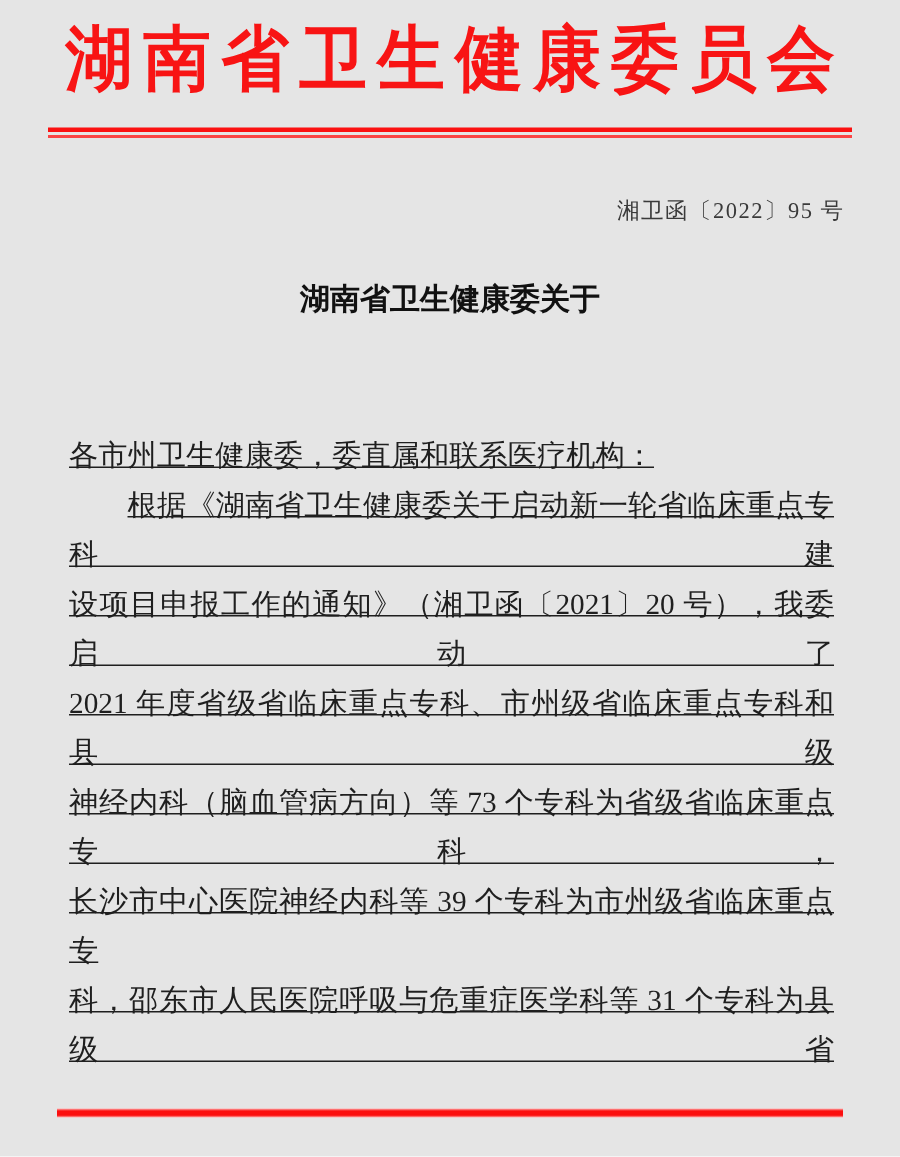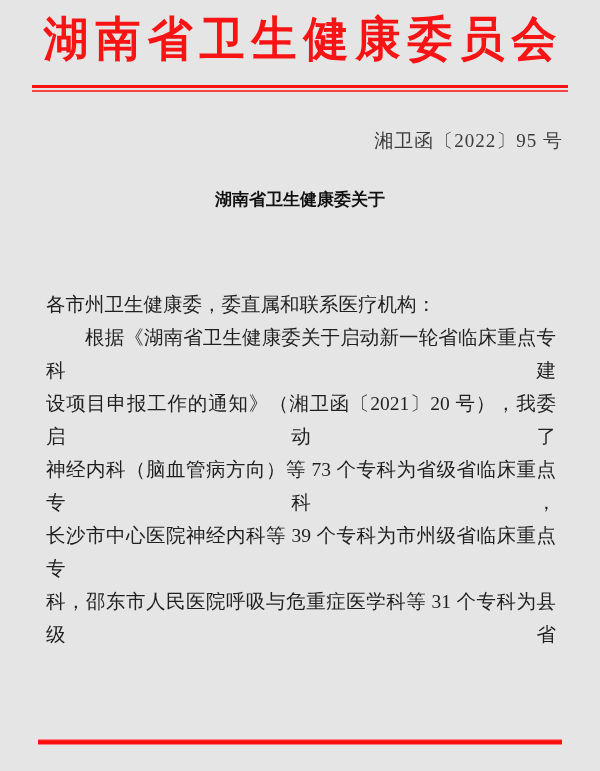--- a/index.html
+++ b/index.html
@@ -34,48 +34,49 @@
     margin: 17px 32px 0 32px;
     height: 2px;
     border-top: 3px solid #fb1111;
     border-bottom: 2px solid #fb4444;
   }
   
   .doc-number {
     margin-top: 37px;
     text-align: right;
     padding-right: 37px;
-    font-size: 19px;
+    font-size: 15px;
     line-height: 24px;
     color: #3a3a3a;
     letter-spacing: 1px;
   }
   
   .title {
     margin: 30px 20px 0 20px;
     text-align: center;
     color: #111111;
-    font-size: 17px;
+    font-size: 20px;
     font-weight: bold;
     line-height: 34px;
   }
   .title-line { display: block; }
   
   .body-block {
     position: absolute;
     left: 46px;
     right: 44px;
     top: 288px;
     font-size: 19.5px;
     line-height: 33px;
     color: #1f1f1f;
   }
   .line {
     text-align: justify;
     white-space: nowrap;
+    text-decoration: underline;
   }
   .just {
     white-space: normal;
     text-align: justify;
     text-align-last: justify;
   }
   .indent { text-indent: 2em; }
   .endline {
     white-space: normal;
     text-align: left;
@@ -104,20 +105,21 @@
   <div class="title">
     <span class="title-line">湖南省卫生健康委关于</span>
   </div>
 
   <div class="body-block">
 
     <div class="line endline">各市州卫生健康委，委直属和联系医疗机构：</div>
 
     <div class="line just indent">根据《湖南省卫生健康委关于启动新一轮省临床重点专科建</div>
     <div class="line just">设项目申报工作的通知》（湘卫函〔2021〕20 号），我委启动了</div>
+    <div class="line just">2021 年度省级省临床重点专科、市州级省临床重点专科和县级</div>
     <div class="line just">神经内科（脑血管病方向）等 73 个专科为省级省临床重点专科，</div>
     <div class="line just">长沙市中心医院神经内科等 39 个专科为市州级省临床重点专</div>
     <div class="line just">科，邵东市人民医院呼吸与危重症医学科等 31 个专科为县级省</div>
 
   </div>
 
   <div class="footer-rule"></div>
 
 </div>
 

